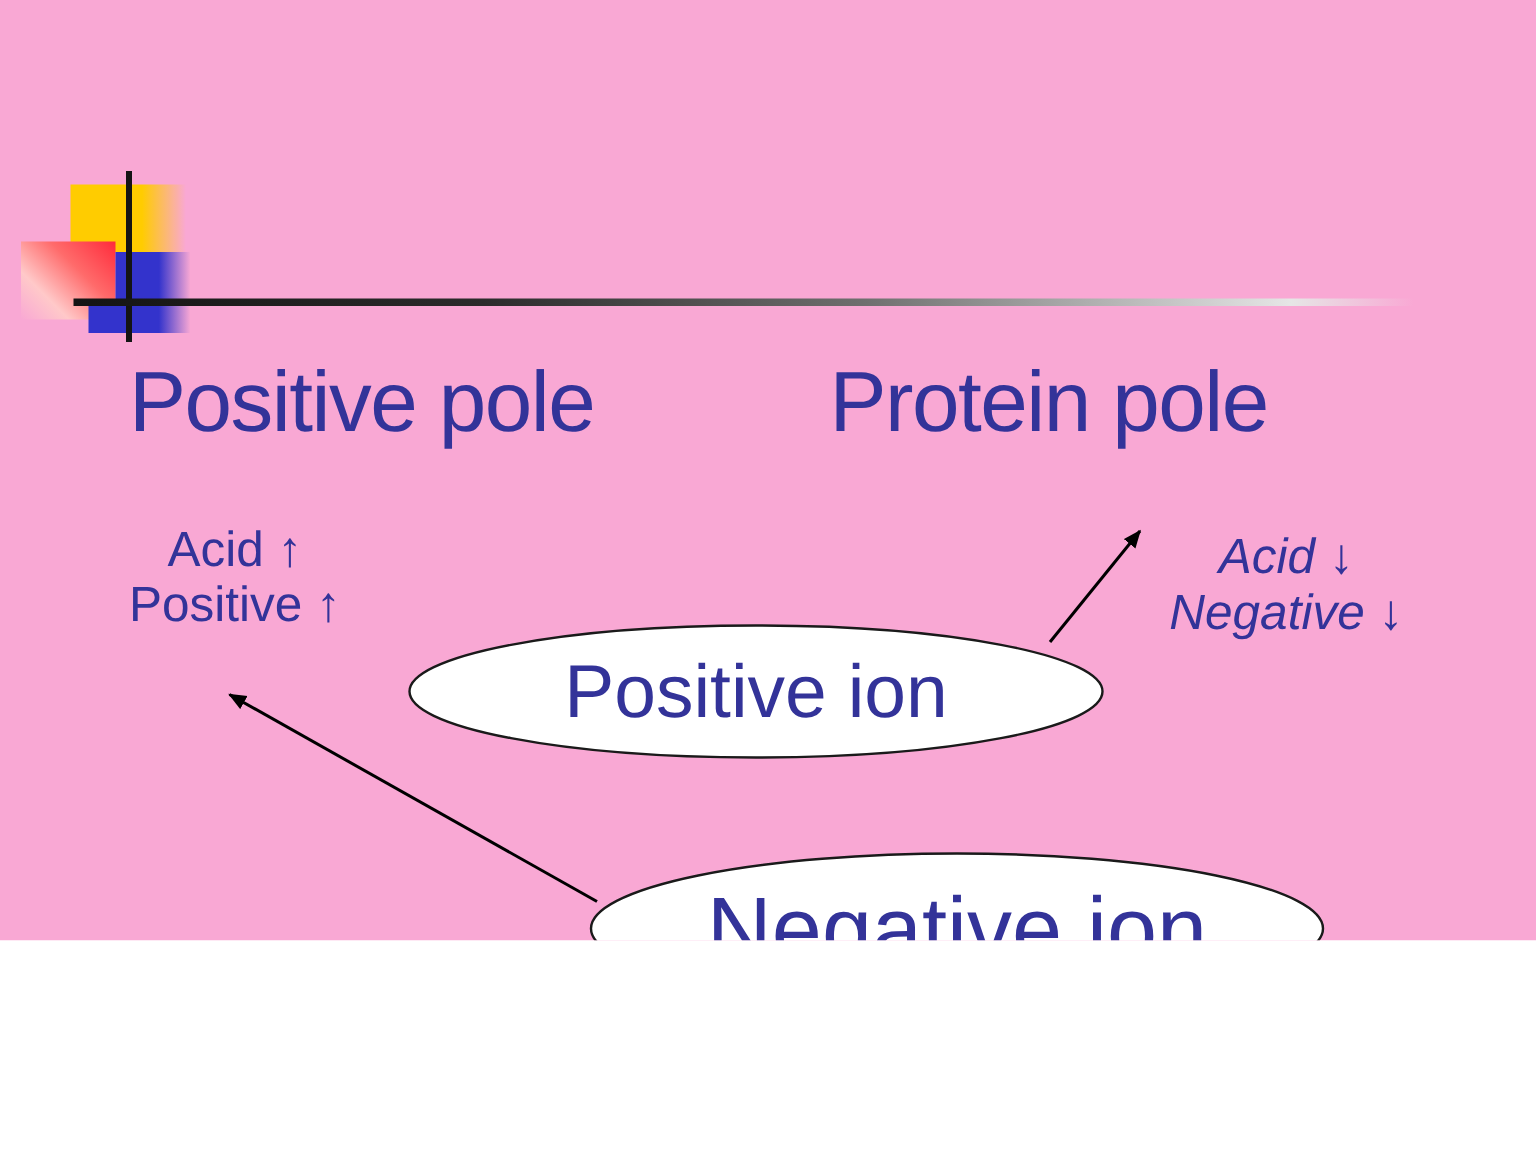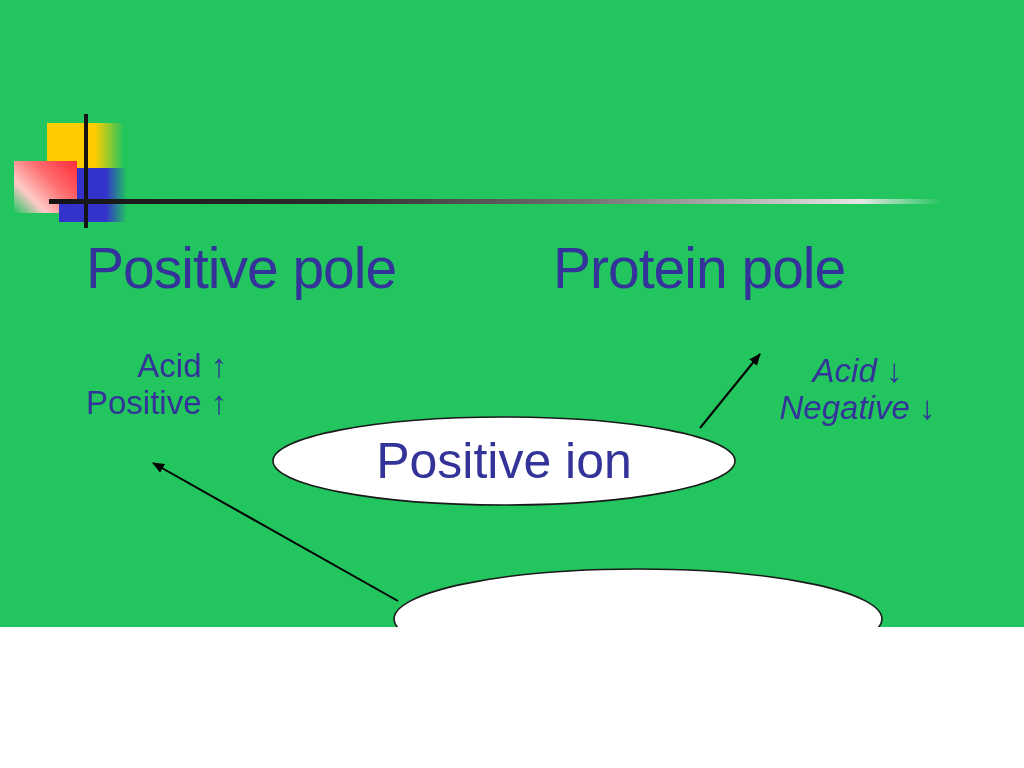--- a/index.html
+++ b/index.html
@@ -3,21 +3,21 @@
 <meta charset="utf-8">
 <style>
   html, body {
     margin: 0; padding: 0;
     background: #ffffff;
     font-family: "Liberation Sans", "DejaVu Sans", sans-serif;
   }
   .slide {
     position: relative;
     width: 1024px; height: 627px;
-    background: #22c55e;
+    background: #f9a8d4;
     overflow: hidden;
   }
   
   .sq { position: absolute; }
   .sq-yellow {
     left: 47px; top: 123px; width: 77px; height: 45px; z-index: 1;
     background: linear-gradient(to right, var(--deco-yellow) 0%, var(--deco-yellow) 62%, rgba(255,204,0,0) 100%);
   }
   .sq-red {
     left: 14px; top: 161px; width: 63px; height: 52px; z-index: 2;
@@ -52,21 +52,21 @@
   }
   .title-left  { left: 86px;  top: 240px; }
   .title-right { left: 553px; top: 240px; }
   .stats {
     position: absolute;
     font-size: 33px;
     line-height: 37px;
     color: var(--text-blue);
     white-space: nowrap;
   }
-  .stats-left  { left: 86px; top: 347px; text-align: right; }
+  .stats-left  { left: 86px; top: 347px; text-align: center; }
   .stats-right { left: 735px; top: 352px; width: 245px; text-align: center; font-style: italic; }
   
   .bubble-label {
     position: absolute;
     display: flex; align-items: center; justify-content: center;
     color: var(--text-blue);
     white-space: nowrap;
     z-index: 6;
   }
   .bubble-positive { left: 273px; top: 417px; width: 462px; height: 88px;  font-size: 50px; }
@@ -107,14 +107,15 @@
         <path d="M0,0 L12,5 L0,10 z"></path>
       </marker>
     </defs>
     <line x1="398" y1="601" x2="153" y2="463" marker-end="url(#ah)"></line>
     <line x1="700" y1="428" x2="760" y2="354" marker-end="url(#ah)"></line>
     <ellipse cx="504" cy="461" rx="231" ry="44"></ellipse>
     <ellipse cx="638" cy="619" rx="244" ry="50"></ellipse>
   </svg>
 
   <div class="bubble-label bubble-positive">Positive ion</div>
+  <div class="bubble-label bubble-negative">Negative ion</div>
 
 </div>
 
 </body></html>

